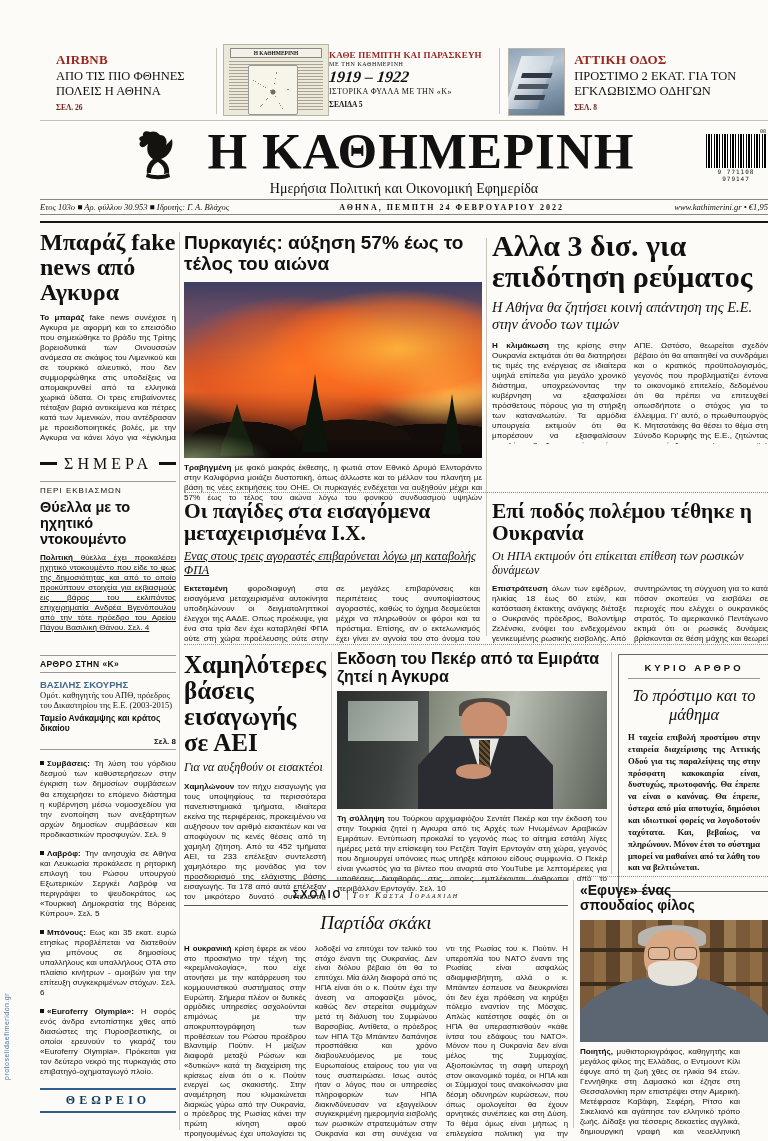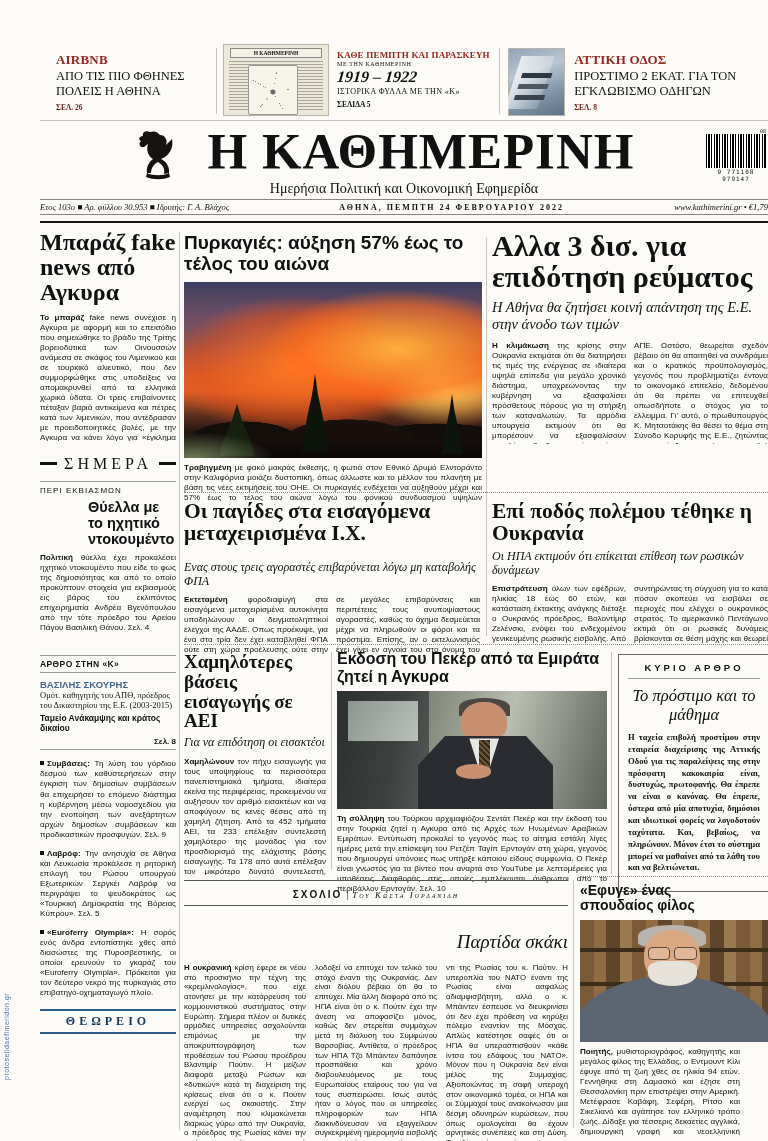--- a/index.html
+++ b/index.html
@@ -145,21 +145,21 @@
 
 <div id="page">
 
   <div class="abs" style="left:40px;top:44px;width:728px;height:74px;display:flex;">
     <div style="width:150px;padding:8px 4px 0 16px;">
       <div class="promo-title red serif">AIRBNB</div>
       <div class="promo-text serif">ΑΠΟ ΤΙΣ ΠΙΟ ΦΘΗΝΕΣ ΠΟΛΕΙΣ Η ΑΘΗΝΑ</div>
       <div class="promo-page serif">ΣΕΛ. 26</div>
     </div>
     <div class="vdiv" style="margin:4px 6px;"></div>
-    <div style="display:flex;gap:8px;width:268px;">
+    <div style="display:flex;width:268px;">
       <div class="thumb np-thumb" style="width:104px;height:70px;">
         <div class="np-title serif">Η ΚΑΘΗΜΕΡΙΝΗ</div>
         <div class="np-lines"></div>
         <div class="np-map"></div>
       </div>
       <div style="padding-top:6px;">
         <div class="kicker-red red serif">ΚΑΘΕ ΠΕΜΠΤΗ ΚΑΙ ΠΑΡΑΣΚΕΥΗ</div>
         <div class="promo-sub serif">ΜΕ ΤΗΝ ΚΑΘΗΜΕΡΙΝΗ</div>
         <div class="years serif">1919 – 1922</div>
         <div class="promo-desc serif">ΙΣΤΟΡΙΚΑ ΦΥΛΛΑ ΜΕ ΤΗΝ «Κ»</div>
@@ -190,46 +190,47 @@
       <div class="barcode-top">08</div>
       <div class="barcode" style="width:60px;height:34px;"></div>
       <div class="barcode-num">9 771108 979147</div>
     </div>
   </div>
   <div class="abs mast-sub serif" style="left:40px;top:181px;width:728px;">Ημερήσια Πολιτική και Οικονομική Εφημερίδα</div>
 
   <div class="abs dateline serif" style="left:40px;top:199px;width:728px;">
     <span class="dl-left">Ετος 103ο ■ Αρ. φύλλου 30.953 ■ Ιδρυτής: Γ. Α. Βλάχος</span>
     <span class="dl-center">ΑΘΗΝΑ, ΠΕΜΠΤΗ 24 ΦΕΒΡΟΥΑΡΙΟΥ 2022</span>
-    <span class="dl-right">www.kathimerini.gr • €1,79</span>
+    <span class="dl-right">www.kathimerini.gr • €1,95</span>
   </div>
   <div class="abs" style="left:40px;top:221px;width:728px;border-top:2px solid #1a1813;"></div>
 
   <div class="abs" style="left:40px;top:230px;width:136px;">
     <div class="hl-serif serif" style="font-size:24px;">Μπαράζ fake news από Αγκυρα</div>
     <p class="body8 sans just clip" style="margin:8px 0 0;height:128px;"><b class="lead">Το μπαράζ</b><span> fake news συνέχισε η Αγκυρα με αφορμή και το επεισόδιο που σημειώθηκε το βράδυ της Τρίτης βορειοδυτικά των Οινουσσών ανάμεσα σε σκάφος του Λιμενικού και σε τουρκικό αλιευτικό, που δεν συμμορφώθηκε στις υποδείξεις να απομακρυνθεί από τα ελληνικά χωρικά ύδατα. Οι τρεις επιβαίνοντες πέταξαν βαριά αντικείμενα και πέτρες κατά των λιμενικών, που αντέδρασαν με προειδοποιητικές βολές, με την Αγκυρα να κάνει λόγο για «έγκλημα κατά της ανθρωπότητας». Σελ. 5</span></p>
 
     <div class="simera serif" style="margin-top:14px;">
       <span class="bar"></span>
       <span class="word">ΣΗΜΕΡΑ</span>
       <span class="bar"></span>
     </div>
 
     <div class="side-kicker sans" style="margin-top:8px;">ΠΕΡΙ ΕΚΒΙΑΣΜΩΝ</div>
-    <div class="side-hl sans" style="margin-top:5px;margin-left:48px;">Θύελλα με το ηχητικό ντοκουμέντο</div>
-    <p class="body8 sans just clip" style="margin:5px 0 0;height:86px;"><b class="lead">Πολιτική</b><span> θύελλα έχει προκαλέσει ηχητικό ντοκουμέντο που είδε το φως της δημοσιότητας και από το οποίο προκύπτουν στοιχεία για εκβιασμούς εις βάρος του εκλιπόντος επιχειρηματία Ανδρέα Βγενόπουλου από την τότε πρόεδρο του Αρείου Πάγου Βασιλική Θάνου. Σελ. 4</span></p>
+    <div class="side-hl sans" style="margin-top:5px;">Θύελλα με το ηχητικό ντοκουμέντο</div>
+    <p class="body8 sans just clip" style="margin:5px 0 0;height:86px;text-decoration:underline;"><b class="lead">Πολιτική</b><span> θύελλα έχει προκαλέσει ηχητικό ντοκουμέντο που είδε το φως της δημοσιότητας και από το οποίο προκύπτουν στοιχεία για εκβιασμούς εις βάρος του εκλιπόντος επιχειρηματία Ανδρέα Βγενόπουλου από την τότε πρόεδρο του Αρείου Πάγου Βασιλική Θάνου. Σελ. 4</span></p>
 
     <div class="rule-row sans" style="margin-top:16px;">ΑΡΘΡΟ ΣΤΗΝ «Κ»</div>
     <div class="author sans" style="margin-top:6px;">ΒΑΣΙΛΗΣ ΣΚΟΥΡΗΣ</div>
     <div class="author-desc serif">Ομότ. καθηγητής του ΑΠΘ, πρόεδρος του Δικαστηρίου της Ε.Ε. (2003-2015)</div>
     <div class="author-title sans" style="margin-top:3px;">Ταμείο Ανάκαμψης και κράτος δικαίου</div>
     <div class="author-page sans" style="margin-top:4px;">Σελ. 8</div>
 
     <p class="brief sans just"><span class="sq"></span><b>Συμβάσεις:</b> <span>Τη λύση του γόρδιου δεσμού των καθυστερήσεων στην έγκριση των δημοσίων συμβάσεων θα επιχειρήσει το επόμενο διάστημα η κυβέρνηση μέσω νομοσχεδίου για την ενοποίηση των ανεξάρτητων αρχών δημοσίων συμβάσεων και προδικαστικών προσφυγών. Σελ. 9</span></p>
     <p class="brief sans just"><span class="sq"></span><b>Λαβρόφ:</b> <span>Την ανησυχία σε Αθήνα και Λευκωσία προκάλεσε η ρητορική επιλογή του Ρώσου υπουργού Εξωτερικών Σεργκέι Λαβρόφ να περιγράψει το ψευδοκράτος ως «Τουρκική Δημοκρατία της Βόρειας Κύπρου». Σελ. 5</span></p>
+    <p class="brief sans just"><span class="sq"></span><b>Μπόνους:</b> <span>Εως και 35 εκατ. ευρώ ετησίως προβλέπεται να διατεθούν για μπόνους σε δημοσίους υπαλλήλους και υπαλλήλους ΟΤΑ στο πλαίσιο κινήτρων - αμοιβών για την επίτευξη συγκεκριμένων στόχων. Σελ. 6</span></p>
     <p class="brief sans just"><span class="sq"></span><b>«Euroferry Olympia»:</b> <span>Η σορός ενός άνδρα εντοπίστηκε χθες από διασώστες της Πυροσβεστικής, οι οποίοι ερευνούν το γκαράζ του «Euroferry Olympia». Πρόκειται για τον δεύτερο νεκρό της πυρκαγιάς στο επιβατηγό-οχηματαγωγό πλοίο.</span></p>
 
     <div class="theoreio serif" style="margin-top:11px;">ΘΕΩΡΕΙΟ</div>
 
   </div>
 
   <div class="abs vrule" style="left:179px;top:232px;height:898px;"></div>
 
   <div class="abs" style="left:184px;top:233px;width:298px;">
     <div class="hl-sans sans" style="font-size:19px;font-weight:600;">Πυρκαγιές: αύξηση 57% έως το τέλος του αιώνα</div>
@@ -251,41 +252,41 @@
     <div style="display:flex;gap:8px;margin-top:8px;">
       <p class="body8 sans just clip" style="margin:0;width:134px;height:103px;"><b class="lead">Η κλιμάκωση</b><span> της κρίσης στην Ουκρανία εκτιμάται ότι θα διατηρήσει τις τιμές της ενέργειας σε ιδιαίτερα υψηλά επίπεδα για μεγάλο χρονικό διάστημα, υποχρεώνοντας την κυβέρνηση να εξασφαλίσει πρόσθετους πόρους για τη στήριξη των καταναλωτών. Τα αρμόδια υπουργεία εκτιμούν ότι θα μπορέσουν να εξασφαλίσουν επιπλέον 3 δισ. ευρώ από τις δημοπρασίες ρύπων διοξειδίου του άνθρακα και από το πλεόνασμα του λογαριασμού</span></p>
       <p class="body8 sans just clip" style="margin:0;width:134px;height:103px;">ΑΠΕ. Ωστόσο, θεωρείται σχεδόν βέβαιο ότι θα απαιτηθεί να συνδράμει και ο κρατικός προϋπολογισμός, γεγονός που προβληματίζει έντονα το οικονομικό επιτελείο, δεδομένου ότι θα πρέπει να επιτευχθεί οπωσδήποτε ο στόχος για το έλλειμμα. Γι' αυτό, ο πρωθυπουργός Κ. Μητσοτάκης θα θέσει το θέμα στη Σύνοδο Κορυφής της Ε.Ε., ζητώντας να υπάρξει κοινή ευρωπαϊκή απάντηση στις μεγάλες αυξήσεις των τιμών. Σελ. 23</p>
     </div>
   </div>
 
   <div class="abs dotted" style="left:184px;top:492px;width:584px;"></div>
 
   <div class="abs" style="left:184px;top:500px;width:296px;">
     <div class="hl-serif serif" style="font-size:21.5px;">Οι παγίδες στα εισαγόμενα μεταχειρισμένα Ι.Χ.</div>
-    <div class="deck serif" style="font-size:12px;margin-top:16px;">Ενας στους τρεις αγοραστές επιβαρύνεται λόγω μη καταβολής ΦΠΑ</div>
+    <div class="deck serif" style="font-size:12px;margin-top:5px;text-decoration:underline;">Ενας στους τρεις αγοραστές επιβαρύνεται λόγω μη καταβολής ΦΠΑ</div>
     <div style="display:flex;gap:8px;margin-top:7px;">
       <p class="body8 sans just clip" style="margin:0;width:144px;height:62px;"><b class="lead">Εκτεταμένη</b><span> φοροδιαφυγή στα εισαγόμενα μεταχειρισμένα αυτοκίνητα υποδηλώνουν οι δειγματοληπτικοί έλεγχοι της ΑΑΔΕ. Οπως προέκυψε, για ένα στα τρία δεν έχει καταβληθεί ΦΠΑ ούτε στη χώρα προέλευσης ούτε στην Ελλάδα. Εκτός από την απώλεια εσόδων, οι πρακτικές αυτές οδηγούν συχνά</span></p>
       <p class="body8 sans just clip" style="margin:0;width:144px;height:62px;">σε μεγάλες επιβαρύνσεις και περιπέτειες τους ανυποψίαστους αγοραστές, καθώς το όχημα δεσμεύεται μέχρι να πληρωθούν οι φόροι και τα πρόστιμα. Επίσης, αν ο εκτελωνισμός έχει γίνει εν αγνοία του στο όνομα του αγοραστή, επιβαρύνεται αυτός με τους φόρους και τα πρόστιμα. Σελ. 22</p>
     </div>
   </div>
 
   <div class="abs" style="left:492px;top:500px;width:276px;">
     <div class="hl-serif serif" style="font-size:21.5px;">Επί ποδός πολέμου τέθηκε η Ουκρανία</div>
     <div class="deck serif" style="font-size:12px;margin-top:5px;">Οι ΗΠΑ εκτιμούν ότι επίκειται επίθεση των ρωσικών δυνάμεων</div>
     <div style="display:flex;gap:8px;margin-top:7px;">
       <p class="body8 sans just clip" style="margin:0;width:134px;height:62px;"><b class="lead">Επιστράτευση</b><span> όλων των εφέδρων, ηλικίας 18 έως 60 ετών, και κατάσταση έκτακτης ανάγκης διέταξε ο Ουκρανός πρόεδρος, Βολοντίμιρ Ζελένσκι, ενόψει του ενδεχομένου γενικευμένης ρωσικής εισβολής. Από την πλευρά της η Ρωσία εκκένωσε την πρεσβεία της στο Κίεβο,</span></p>
       <p class="body8 sans just clip" style="margin:0;width:134px;height:62px;">συντηρώντας τη σύγχυση για το κατά πόσον σκοπεύει να εισβάλει σε περιοχές που ελέγχει ο ουκρανικός στρατός. Το αμερικανικό Πεντάγωνο εκτιμά ότι οι ρωσικές δυνάμεις βρίσκονται σε θέση μάχης και θεωρεί «επικείμενη» την επίθεσή τους. Σελ. 9</p>
     </div>
   </div>
 
   <div class="abs dotted" style="left:184px;top:644px;width:584px;"></div>
 
   <div class="abs" style="left:184px;top:652px;width:142px;">
-    <div class="hl-serif serif" style="font-size:19px;font-family:Liberation Serif, serif;">Χαμηλότερες βάσεις εισαγωγής σε ΑΕΙ</div>
-    <div class="deck serif" style="font-size:12px;margin-top:5px;">Για να επιδότηση οι εισακτέοι</div>
+    <div class="hl-serif serif" style="font-size:25px;font-family:Liberation Serif, serif;">Χαμηλότερες βάσεις εισαγωγής σε ΑΕΙ</div>
+    <div class="deck serif" style="font-size:12px;margin-top:5px;">Για να αυξηθούν οι εισακτέοι</div>
     <p class="body8 sans just clip" style="margin:7px 0 0;height:118px;"><b class="lead">Χαμηλώνουν</b><span> τον πήχυ εισαγωγής για τους υποψηφίους τα περισσότερα πανεπιστημιακά τμήματα, ιδιαίτερα εκείνα της περιφέρειας, προκειμένου να αυξήσουν τον αριθμό εισακτέων και να αποφύγουν τις κενές θέσεις από τη χαμηλή ζήτηση. Από τα 452 τμήματα ΑΕΙ, τα 233 επέλεξαν συντελεστή χαμηλότερο της μονάδας για τον προσδιορισμό της ελάχιστης βάσης εισαγωγής. Τα 178 από αυτά επέλεξαν τον μικρότερο δυνατό συντελεστή, δηλαδή 0,8, ώστε να είναι κατά το δυνατόν χαμηλότερη η βάση εισαγωγής. Σελ. 7</span></p>
   </div>
 
   <div class="abs vrule" style="left:331px;top:652px;height:218px;"></div>
 
   <div class="abs" style="left:337px;top:650px;width:270px;">
     <div class="hl-sans sans" style="font-size:16px;font-weight:600;">Εκδοση του Πεκέρ από τα Εμιράτα ζητεί η Αγκυρα</div>
     <div class="peker-photo" style="width:270px;height:118px;margin-top:6px;">
       <div class="pk-door"></div>
       <div class="pk-hair"></div>
@@ -305,21 +306,21 @@
     <div class="kyrio-title">Το πρόστιμο και το μάθημα</div>
     <div class="kyrio-body clip" style="height:150px;">Η ταχεία επιβολή προστίμου στην εταιρεία διαχείρισης της Αττικής Οδού για τις παραλείψεις της στην πρόσφατη κακοκαιρία είναι, δυστυχώς, πρωτοφανής. Θα έπρεπε να είναι ο κανόνας. Θα έπρεπε, ύστερα από μία αποτυχία, δημόσιοι και ιδιωτικοί φορείς να λογοδοτούν ταχύτατα. Και, βεβαίως, να πληρώνουν. Μόνον έτσι το σύστημα μπορεί να μαθαίνει από τα λάθη του και να βελτιώνεται.</div>
   </div>
 
   <div class="abs" style="left:184px;top:880px;width:384px;">
     <div class="sxolio-head">
       <span class="sxolio-label">ΣΧΟΛΙΟ</span>
       <span class="serif" style="font-size:10px;">|</span>
       <span class="sxolio-byline serif">Του Κωστα Ιορδανιδη</span>
     </div>
-    <div class="sxolio-title serif" style="margin-top:25px;text-align:right;">Παρτίδα σκάκι</div>
+    <div class="sxolio-title serif" style="margin-top:6px;">Παρτίδα σκάκι</div>
     <div style="display:flex;gap:9px;margin-top:10px;">
       <p class="s-col sans clip" style="margin:0;width:122px;height:196px;"><b class="lead">Η ουκρανική</b><span> κρίση έφερε εκ νέου στο προσκήνιο την τέχνη της «κρεμλινολογίας», που είχε ατονήσει με την κατάρρευση του κομμουνιστικού συστήματος στην Ευρώπη. Σήμερα πλέον οι δυτικές αρμόδιες υπηρεσίες ασχολούνται επιμόνως με την αποκρυπτογράφηση των προθέσεων του Ρώσου προέδρου Βλαντιμίρ Πούτιν. Η μείζων διαφορά μεταξύ Ρώσων και «δυτικών» κατά τη διαχείριση της κρίσεως είναι ότι ο κ. Πούτιν ενεργεί ως σκακιστής. Στην αναμέτρηση που κλιμακώνεται διαρκώς γύρω από την Ουκρανία, ο πρόεδρος της Ρωσίας κάνει την πρώτη κίνηση αφού προηγουμένως έχει υπολογίσει τις πιθανές αντιδράσεις των αντιπάλων του και οργανώνει την αντεπίθεσή του. Με τη στρατηγική αυτή θεωρεί ότι διαμορφώνει πλαίσιο εντός του οποίου φι-</span></p>
       <p class="s-col sans clip" style="margin:0;width:122px;height:196px;">λοδοξεί να επιτύχει τον τελικό του στόχο έναντι της Ουκρανίας. Δεν είναι διόλου βέβαιο ότι θα το επιτύχει. Μία άλλη διαφορά από τις ΗΠΑ είναι ότι ο κ. Πούτιν έχει την άνεση να αποφασίζει μόνος, καθώς δεν στερείται συμμάχων μετά τη διάλυση του Συμφώνου Βαρσοβίας. Αντίθετα, ο πρόεδρος των ΗΠΑ Τζο Μπάιντεν δαπάνησε προσπάθεια και χρόνο διαβουλευόμενος με τους Ευρωπαίους εταίρους του για να τους συσπειρώσει. Ισως αυτός ήταν ο λόγος που οι υπηρεσίες πληροφοριών των ΗΠΑ διακινδύνευσαν να εξαγγείλουν συγκεκριμένη ημερομηνία εισβολής των ρωσικών στρατευμάτων στην Ουκρανία και στη συνέχεια να διαψευσθούν. Ούτε είναι τυχαίο ότι στο τελευταίο διάγγελμά του ο κ. Μπάιντεν προσέδωσε ιδιαίτερη βαρύτητα στην επιτευχθείσα συσπείρωση και ομοψυχία των κρατών-μελών του ΝΑΤΟ ένα-</p>
       <p class="s-col sans clip" style="margin:0;width:122px;height:196px;">ντι της Ρωσίας του κ. Πούτιν. Η υπεροπλία του ΝΑΤΟ έναντι της Ρωσίας είναι ασφαλώς αδιαμφισβήτητη, αλλά ο κ. Μπάιντεν έσπευσε να διευκρινίσει ότι δεν έχει πρόθεση να κηρύξει πόλεμο εναντίον της Μόσχας. Απλώς κατέστησε σαφές ότι οι ΗΠΑ θα υπερασπισθούν «κάθε ίντσα του εδάφους του ΝΑΤΟ». Μόνον που η Ουκρανία δεν είναι μέλος της Συμμαχίας. Αξιοποιώντας τη σαφή υπεροχή στον οικονομικό τομέα, οι ΗΠΑ και οι Σύμμαχοί τους ανακοίνωσαν μια δέσμη οδυνηρών κυρώσεων, που όπως ομολογείται θα έχουν αρνητικές συνέπειες και στη Δύση. Το θέμα όμως είναι μήπως η επιλεγείσα πολιτική για την αντιμετώπιση της ρωσικής προκλήσεως εντέλει οδηγήσει σε ουσιαστικότερη προσέγγιση της Μόσχας με το Πεκίνο, οπότε η κρίση θα προσλάβει διαστάσεις σοβαρότερες και ευρύτερες.</p>
     </div>
   </div>
 
   <div class="abs vrule" style="left:573px;top:880px;height:248px;"></div>
   <div class="abs dotted" style="left:580px;top:876px;width:188px;"></div>
 

